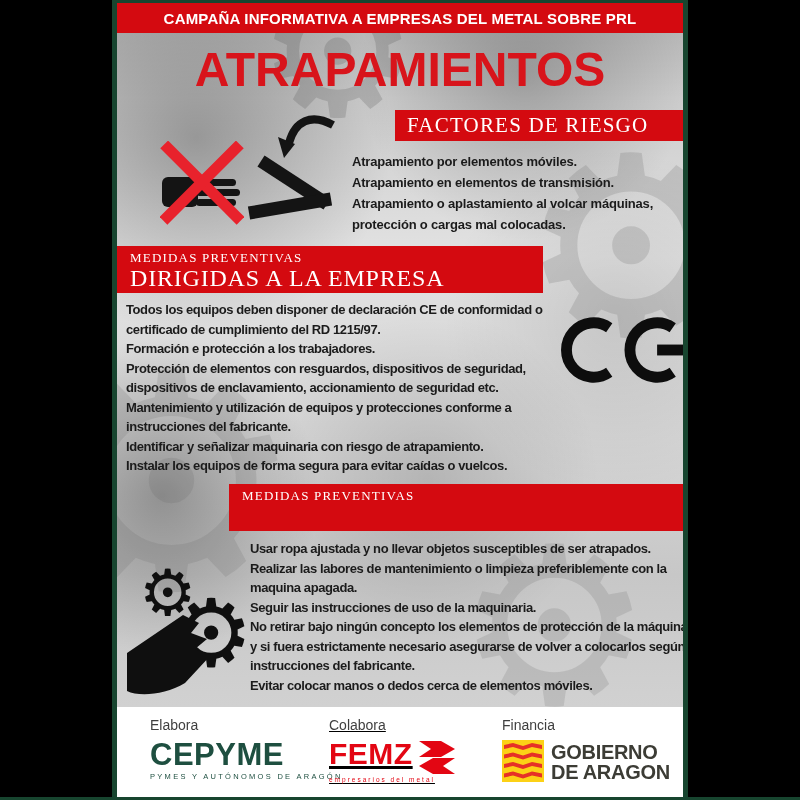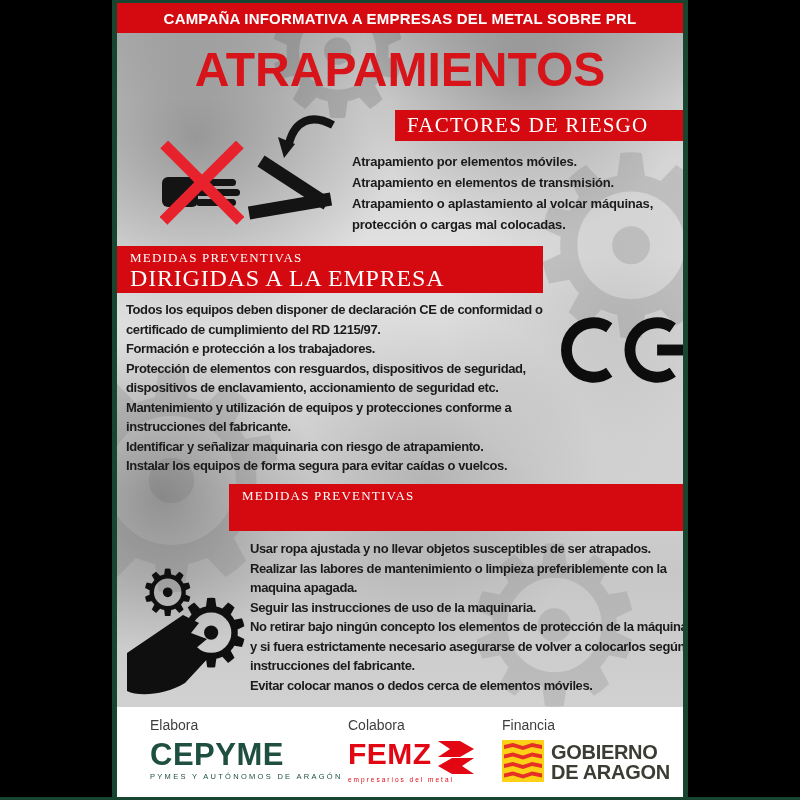--- a/index.html
+++ b/index.html
@@ -68,21 +68,21 @@
   .pictogram .pg-gear{position:absolute;color:#0f0f0f;line-height:1;}
   .pictogram .pg-gear.small{font-size:64px;left:16px;top:12px;}
   .pictogram .pg-gear.big{font-size:94px;left:46px;top:38px;}
   .pictogram svg{position:absolute;left:0;top:58px;}
 
   .footer{
     position:absolute;left:0;bottom:0;width:100%;height:90px;background:#ffffff;
   }
   .footer .col{position:absolute;top:10px;}
   .col-elabora{left:33px;}
-  .col-colabora{left:231px;}
+  .col-colabora{left:212px;text-decoration:underline;}
   .col-financia{left:378px;padding-left:7px;}
   .footer .label{font-size:14px;color:#3f3f3f;display:block;margin-bottom:7px;}
   .cepyme-org{color:#1e4f40;font-weight:bold;font-size:31px;line-height:30px;letter-spacing:0.5px;display:block;}
   .cepyme-tagline{color:#1e4f40;font-size:7.5px;letter-spacing:2.3px;display:block;margin-top:2px;white-space:nowrap;}
   .femz-row{display:flex;}
   .femz-org{color:#e30613;font-weight:bold;font-size:30px;line-height:28px;letter-spacing:0.5px;}
   .femz-row svg{margin-left:4px;}
   .femz-tagline{color:#e30613;font-size:6.5px;letter-spacing:2px;display:block;margin-top:2px;white-space:nowrap;}
   .aragon-row{display:flex;align-items:flex-start;}
   .aragon-text{color:#3c3c35;font-weight:bold;font-size:20px;line-height:20px;letter-spacing:-0.3px;margin-left:7px;margin-top:2px;}

